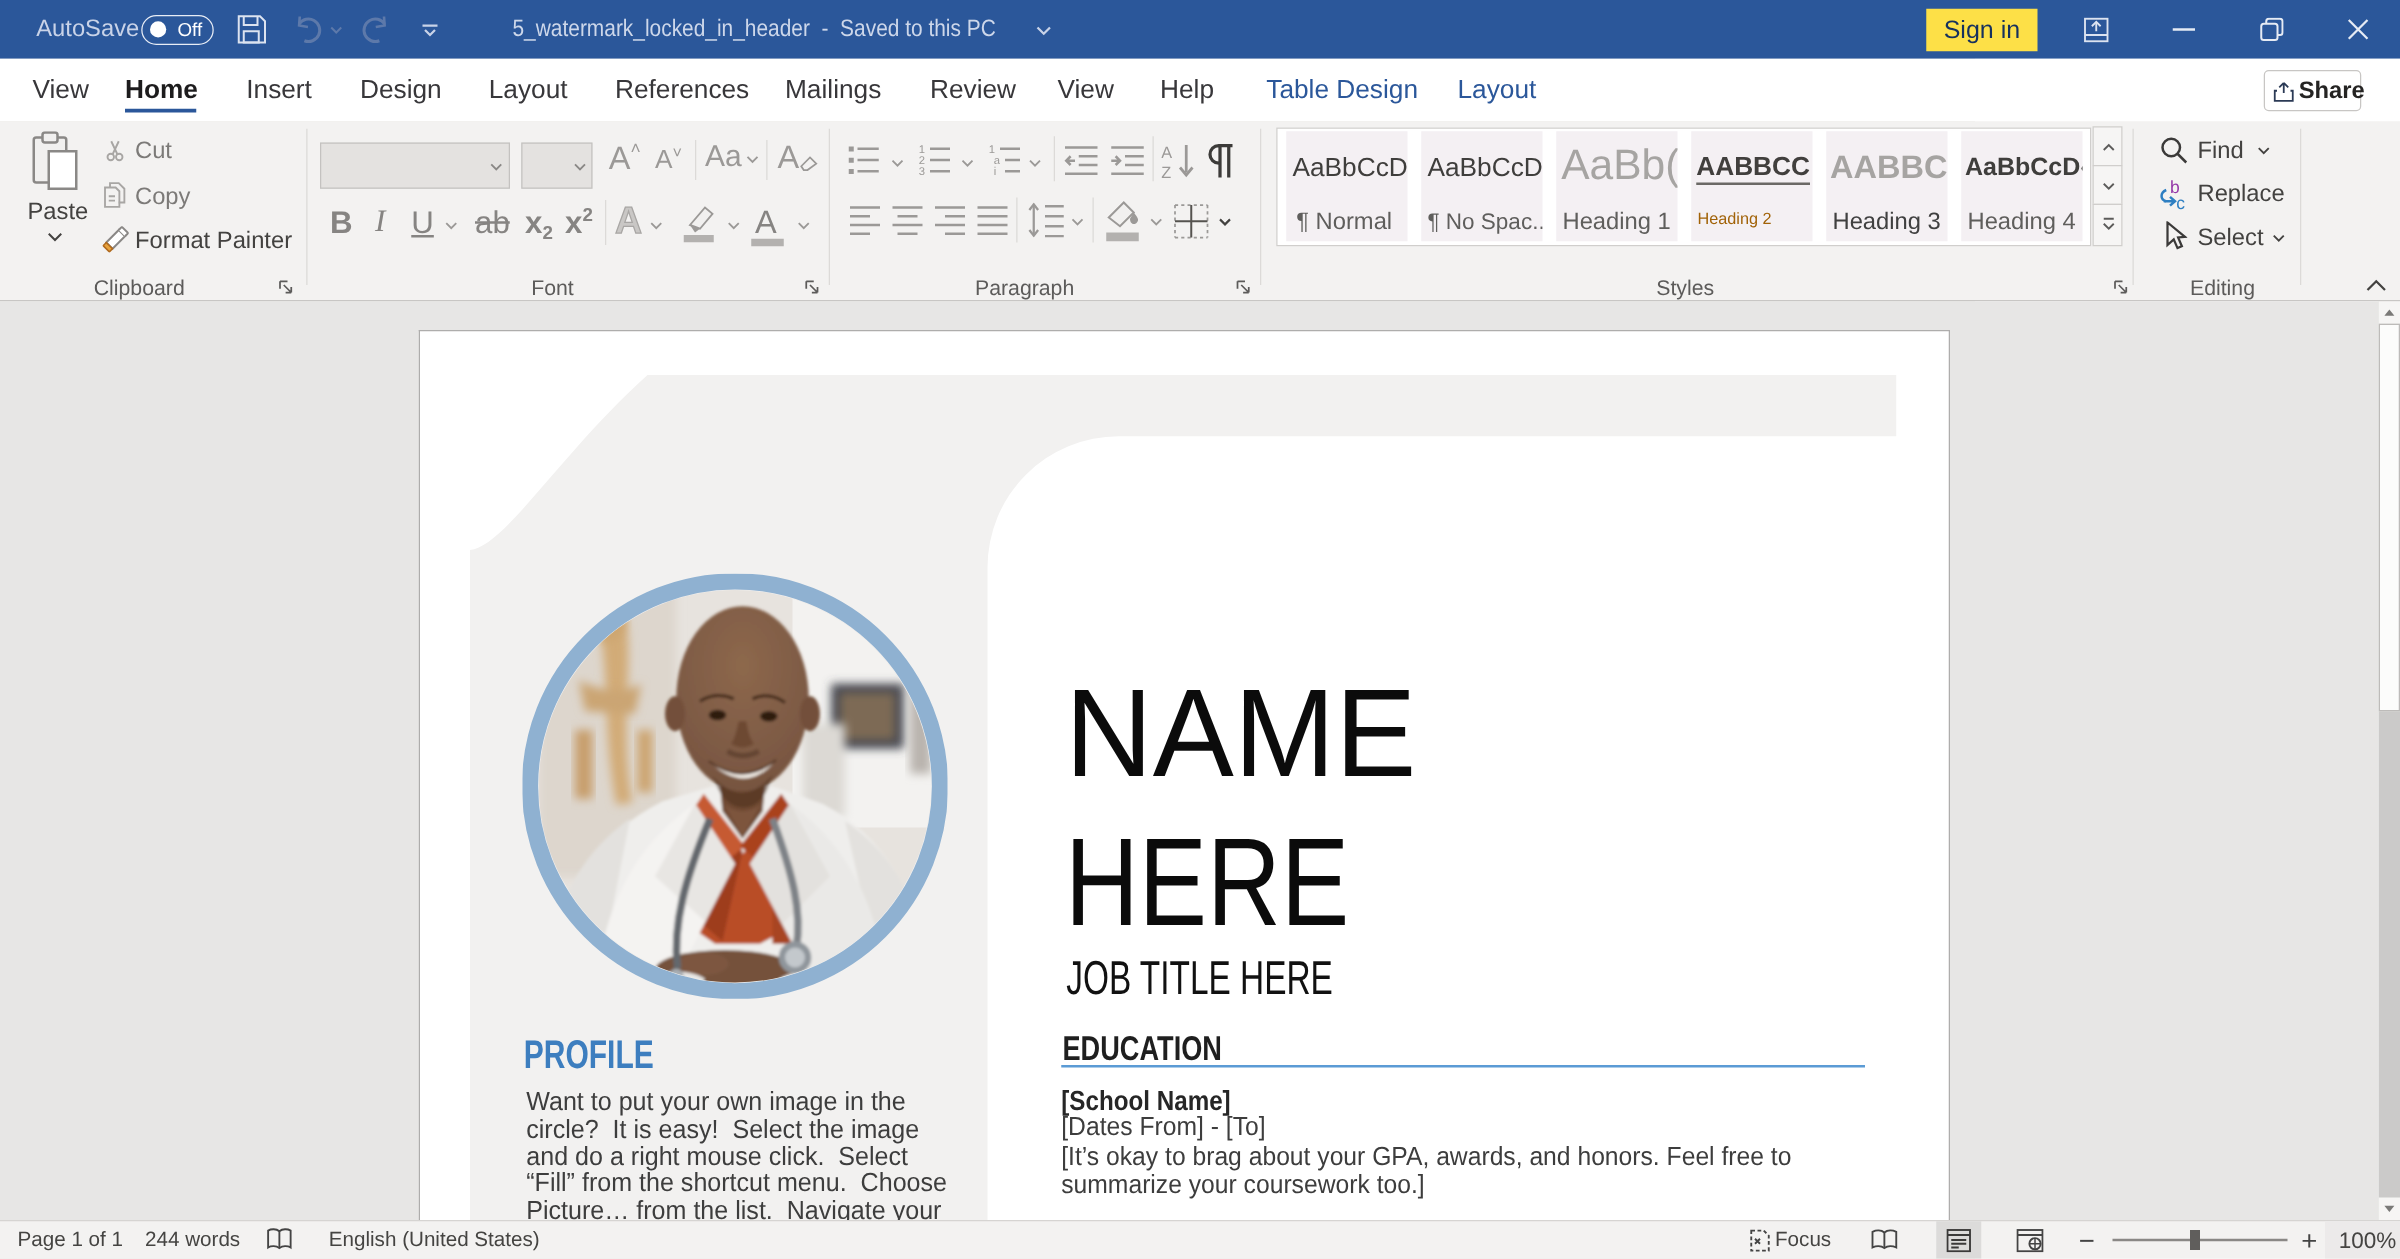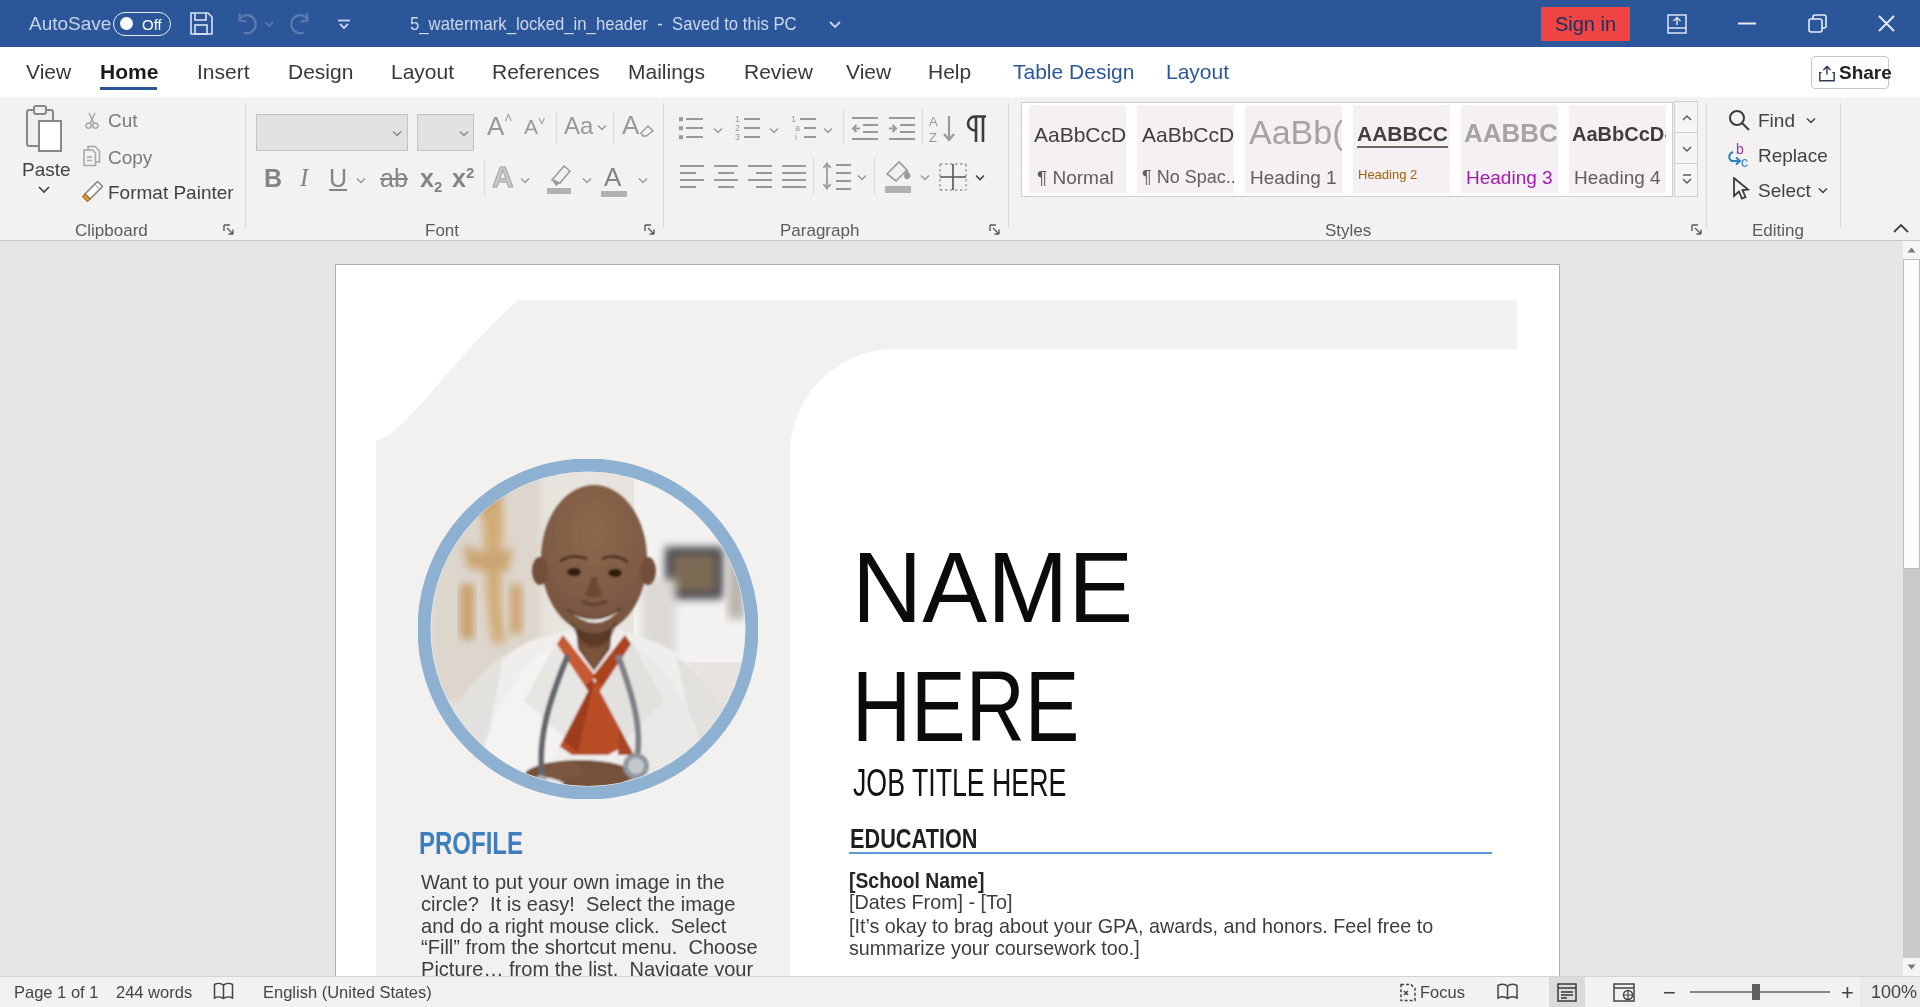--- a/index.html
+++ b/index.html
@@ -52,21 +52,21 @@
   <svg class="abs" style="left:336px;top:19px;" width="16" height="12" viewBox="0 0 16 12" fill="none" stroke="#c9d3e8" stroke-width="1.8">
     <path d="M2 1.5 H14"></path>
         <path d="M4 5 L8 9 L12 5"></path>
   </svg>
   <div class="abs" style="left:410px;top:13px;font-size:19px;color:#cdd7ea;white-space:nowrap;transform:scaleX(0.88);transform-origin:top left;">5_watermark_locked_in_header&nbsp;&nbsp;-&nbsp;&nbsp;Saved to this PC</div>
   <svg class="abs" style="left:828px;top:20px;" width="14" height="9" viewBox="0 0 14 9" fill="none" stroke="#c9d3e8" stroke-width="1.8">
         <path d="M2 2 L7 7 L12 2"></path>
       </svg>
 
 
-  <div class="abs" style="left:1541px;top:7px;width:89px;height:34px;background:#ef4444;color:#16315e;font-size:20px;text-align:center;line-height:34px;">Sign in</div>
+  <div class="abs" style="left:1541px;top:7px;width:89px;height:34px;background:#fde047;color:#16315e;font-size:20px;text-align:center;line-height:34px;">Sign in</div>
 
   <svg class="abs" style="left:1666px;top:13px;" width="22" height="22" viewBox="0 0 22 22" fill="none" stroke="#dce3f0" stroke-width="1.5">
     <rect x="2" y="2" width="18" height="18"></rect>
         <path d="M2 15 H20"></path>
         <path d="M11 12 V5"></path>
         <path d="M7.5 8 L11 4.5 L14.5 8"></path>
   </svg>
 
   <svg class="abs" style="left:1738px;top:22px;" width="18" height="3" viewBox="0 0 18 3">
         <path d="M0 1.5 H18" stroke="#e6ebf4" stroke-width="2"></path>
@@ -321,21 +321,21 @@
     <div class="abs" style="left:1245px;top:8px;width:97px;height:88px;background:#f4f0f3;overflow:hidden;">
       <div class="abs" style="left:4px;top:8px;font-size:34px;color:#a6a4a2;white-space:nowrap;">AaBb(</div>
       <div class="abs" style="left:5px;top:62px;font-size:19px;color:#5f5e5c;white-space:nowrap;">Heading 1</div>
     </div>
     <div class="abs" style="left:1353px;top:8px;width:97px;height:88px;background:#f4f0f3;overflow:hidden;">
       <div class="abs" style="left:4px;top:17px;font-size:21px;font-weight:bold;color:#413f3d;border-bottom:2px solid #6b6966;white-space:nowrap;display:inline-block;">AABBCC</div>
       <div class="abs" style="left:5px;top:62px;font-size:13px;color:#a16207;white-space:nowrap;">Heading 2</div>
     </div>
     <div class="abs" style="left:1461px;top:8px;width:97px;height:88px;background:#f4f0f3;overflow:hidden;">
       <div class="abs" style="left:3px;top:13px;font-size:26px;font-weight:bold;color:#a6a4a2;white-space:nowrap;">AABBC</div>
-      <div class="abs" style="left:5px;top:62px;font-size:19px;color:#a21caf;white-space:nowrap;">Heading 3</div>
+      <div class="abs" style="left:5px;top:62px;font-size:19px;color:#404040;white-space:nowrap;">Heading 3</div>
     </div>
     <div class="abs" style="left:1569px;top:8px;width:97px;height:88px;background:#f4f0f3;overflow:hidden;">
       <div class="abs" style="left:3px;top:18px;font-size:20px;font-weight:bold;color:#3f3e3c;white-space:nowrap;">AaBbCcD«</div>
       <div class="abs" style="left:5px;top:62px;font-size:19px;color:#5f5e5c;white-space:nowrap;">Heading 4</div>
     </div>
 
     <div class="abs" style="left:1674px;top:4px;width:24px;height:32px;border:1px solid #d0cecc;background:#f6f5f4;">
       <svg class="abs" style="left:6px;top:12px;" width="12" height="8" viewBox="0 0 12 8" fill="none" stroke="#5c5b5a" stroke-width="1.5">
             <path d="M2 6 L6 2 L10 6"></path>
           </svg>

